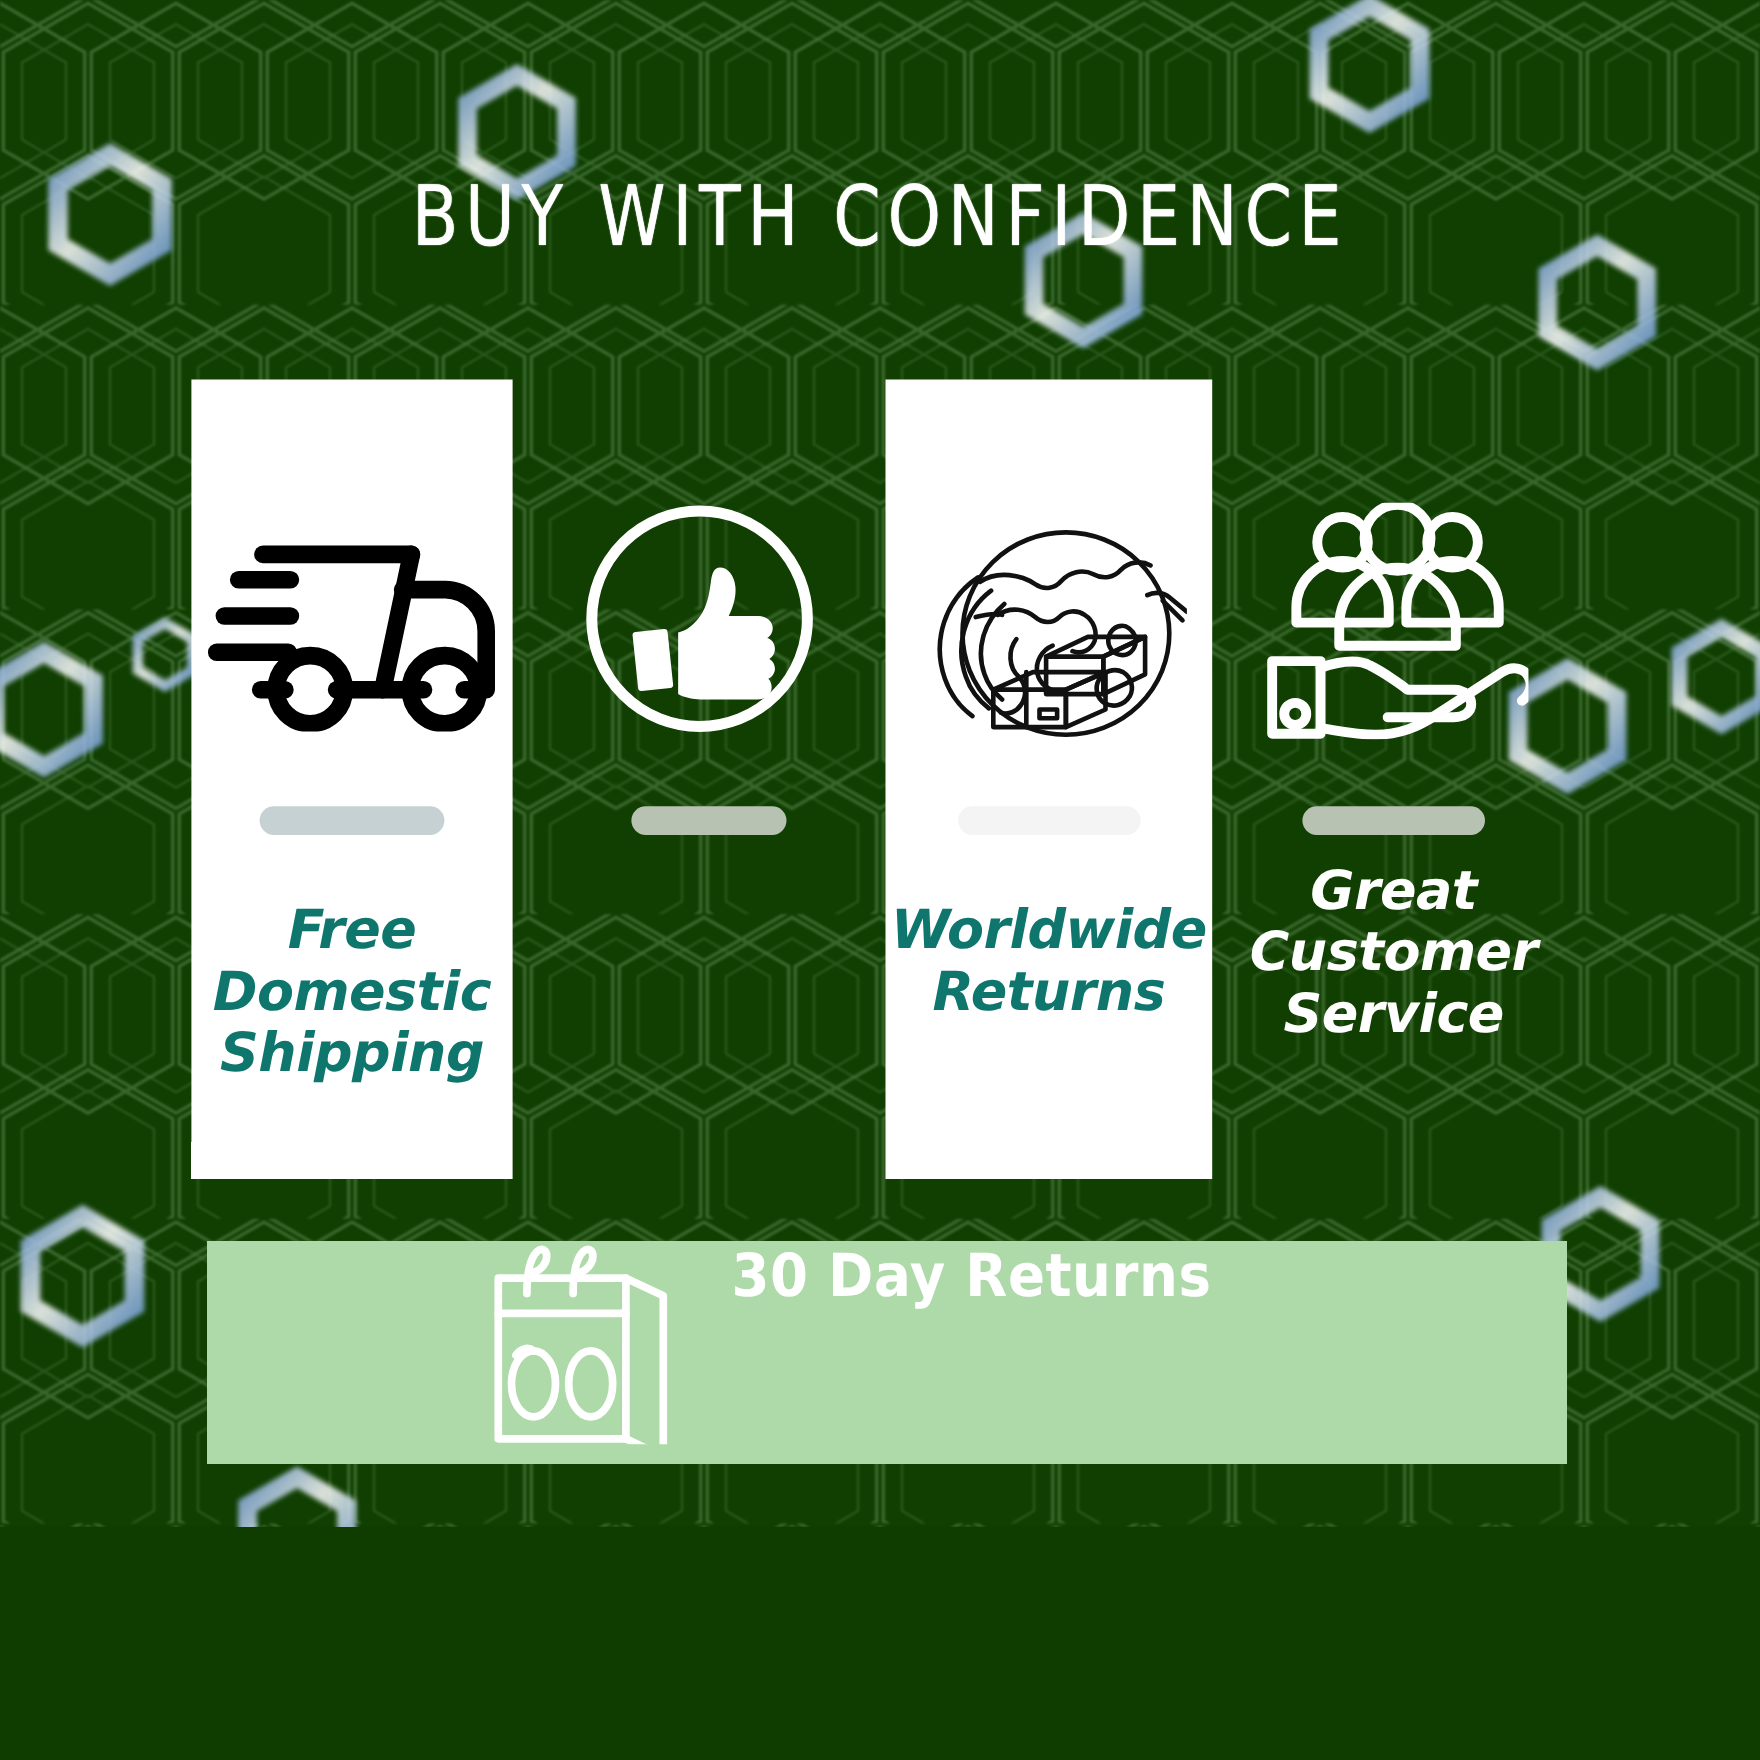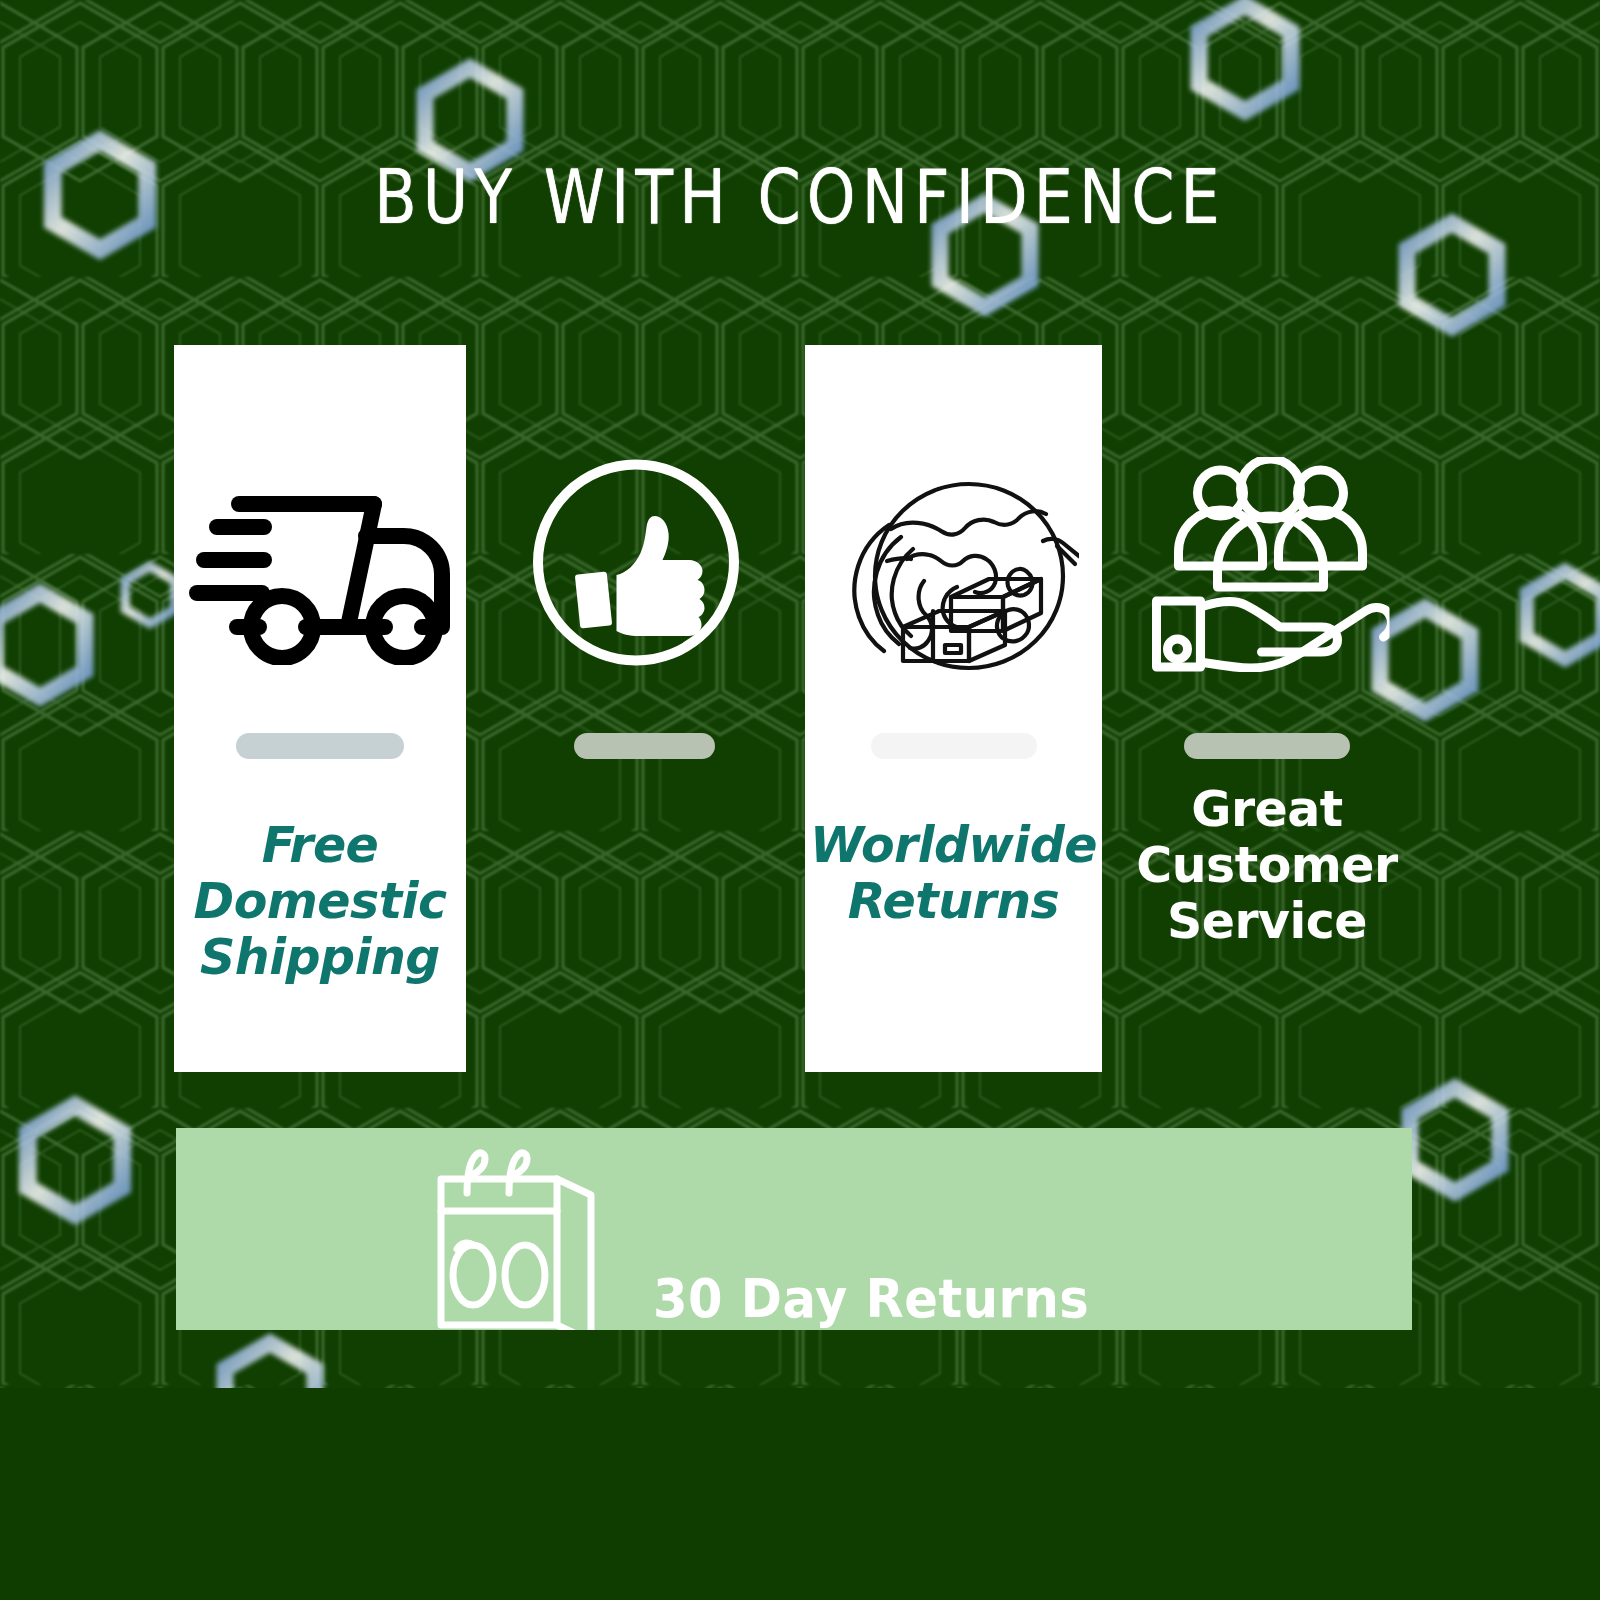--- a/index.html
+++ b/index.html
@@ -61,23 +61,23 @@
     line-height:1.14;
     white-space:pre-line;
     letter-spacing:-.5px;
   }
   .lbl-dark{color:#0f766e;font-style:italic;}
   .lbl-light{color:#ffffff;}
 
   
   .banner{
     position:absolute;
-    left:176px;top:1128px;width:1236px;height:202px;
+    left:188px;top:1128px;width:1236px;height:202px;
     background:#aed9a8;
-    display:flex;align-items:flex-end;
+    display:flex;align-items:flex-start;
   }
   .banner-icon{
     margin-left:245px;
     width:190px;height:185px;
     display:flex;align-items:center;justify-content:center;
   }
   .banner-text{
     margin-left:42px;
     color:#ffffff;
     font-family:"DejaVu Sans", sans-serif;
@@ -233,21 +233,21 @@
           <path d="M122 134 L122 168 L174 168 L174 134 Z"></path>
           <path d="M174 134 L212 116 L212 150 L174 168 Z"></path>
         </g>
       </svg>
     </div>
     <div class="pill" style="left:66px;width:166px;top:388px;background:#f4f4f4;"></div>
     <div class="card-label lbl-dark" style="top:473px;width:297px;">Worldwide
 Returns</div>
   </div>
 
-  <div class="card" style="left:1102px;width:330px;">
+  <div class="card" style="left:1102px;width:330px;font-style:italic;">
     <div class="card-icon" style="top:112px;width:245px;height:215px;">
       <svg width="245" height="215" viewBox="0 0 245 215" xmlns="http://www.w3.org/2000/svg">
         <g fill="none" stroke="#fff" stroke-width="9" stroke-linejoin="round" stroke-linecap="round">
 
           <circle cx="76" cy="36" r="23"></circle>
           <path d="M34 109 v-14 a42 42 0 0 1 84 0 v14 z"></path>
 
           <circle cx="176" cy="36" r="23"></circle>
           <path d="M134 109 v-14 a42 42 0 0 1 84 0 v14 z"></path>
 

